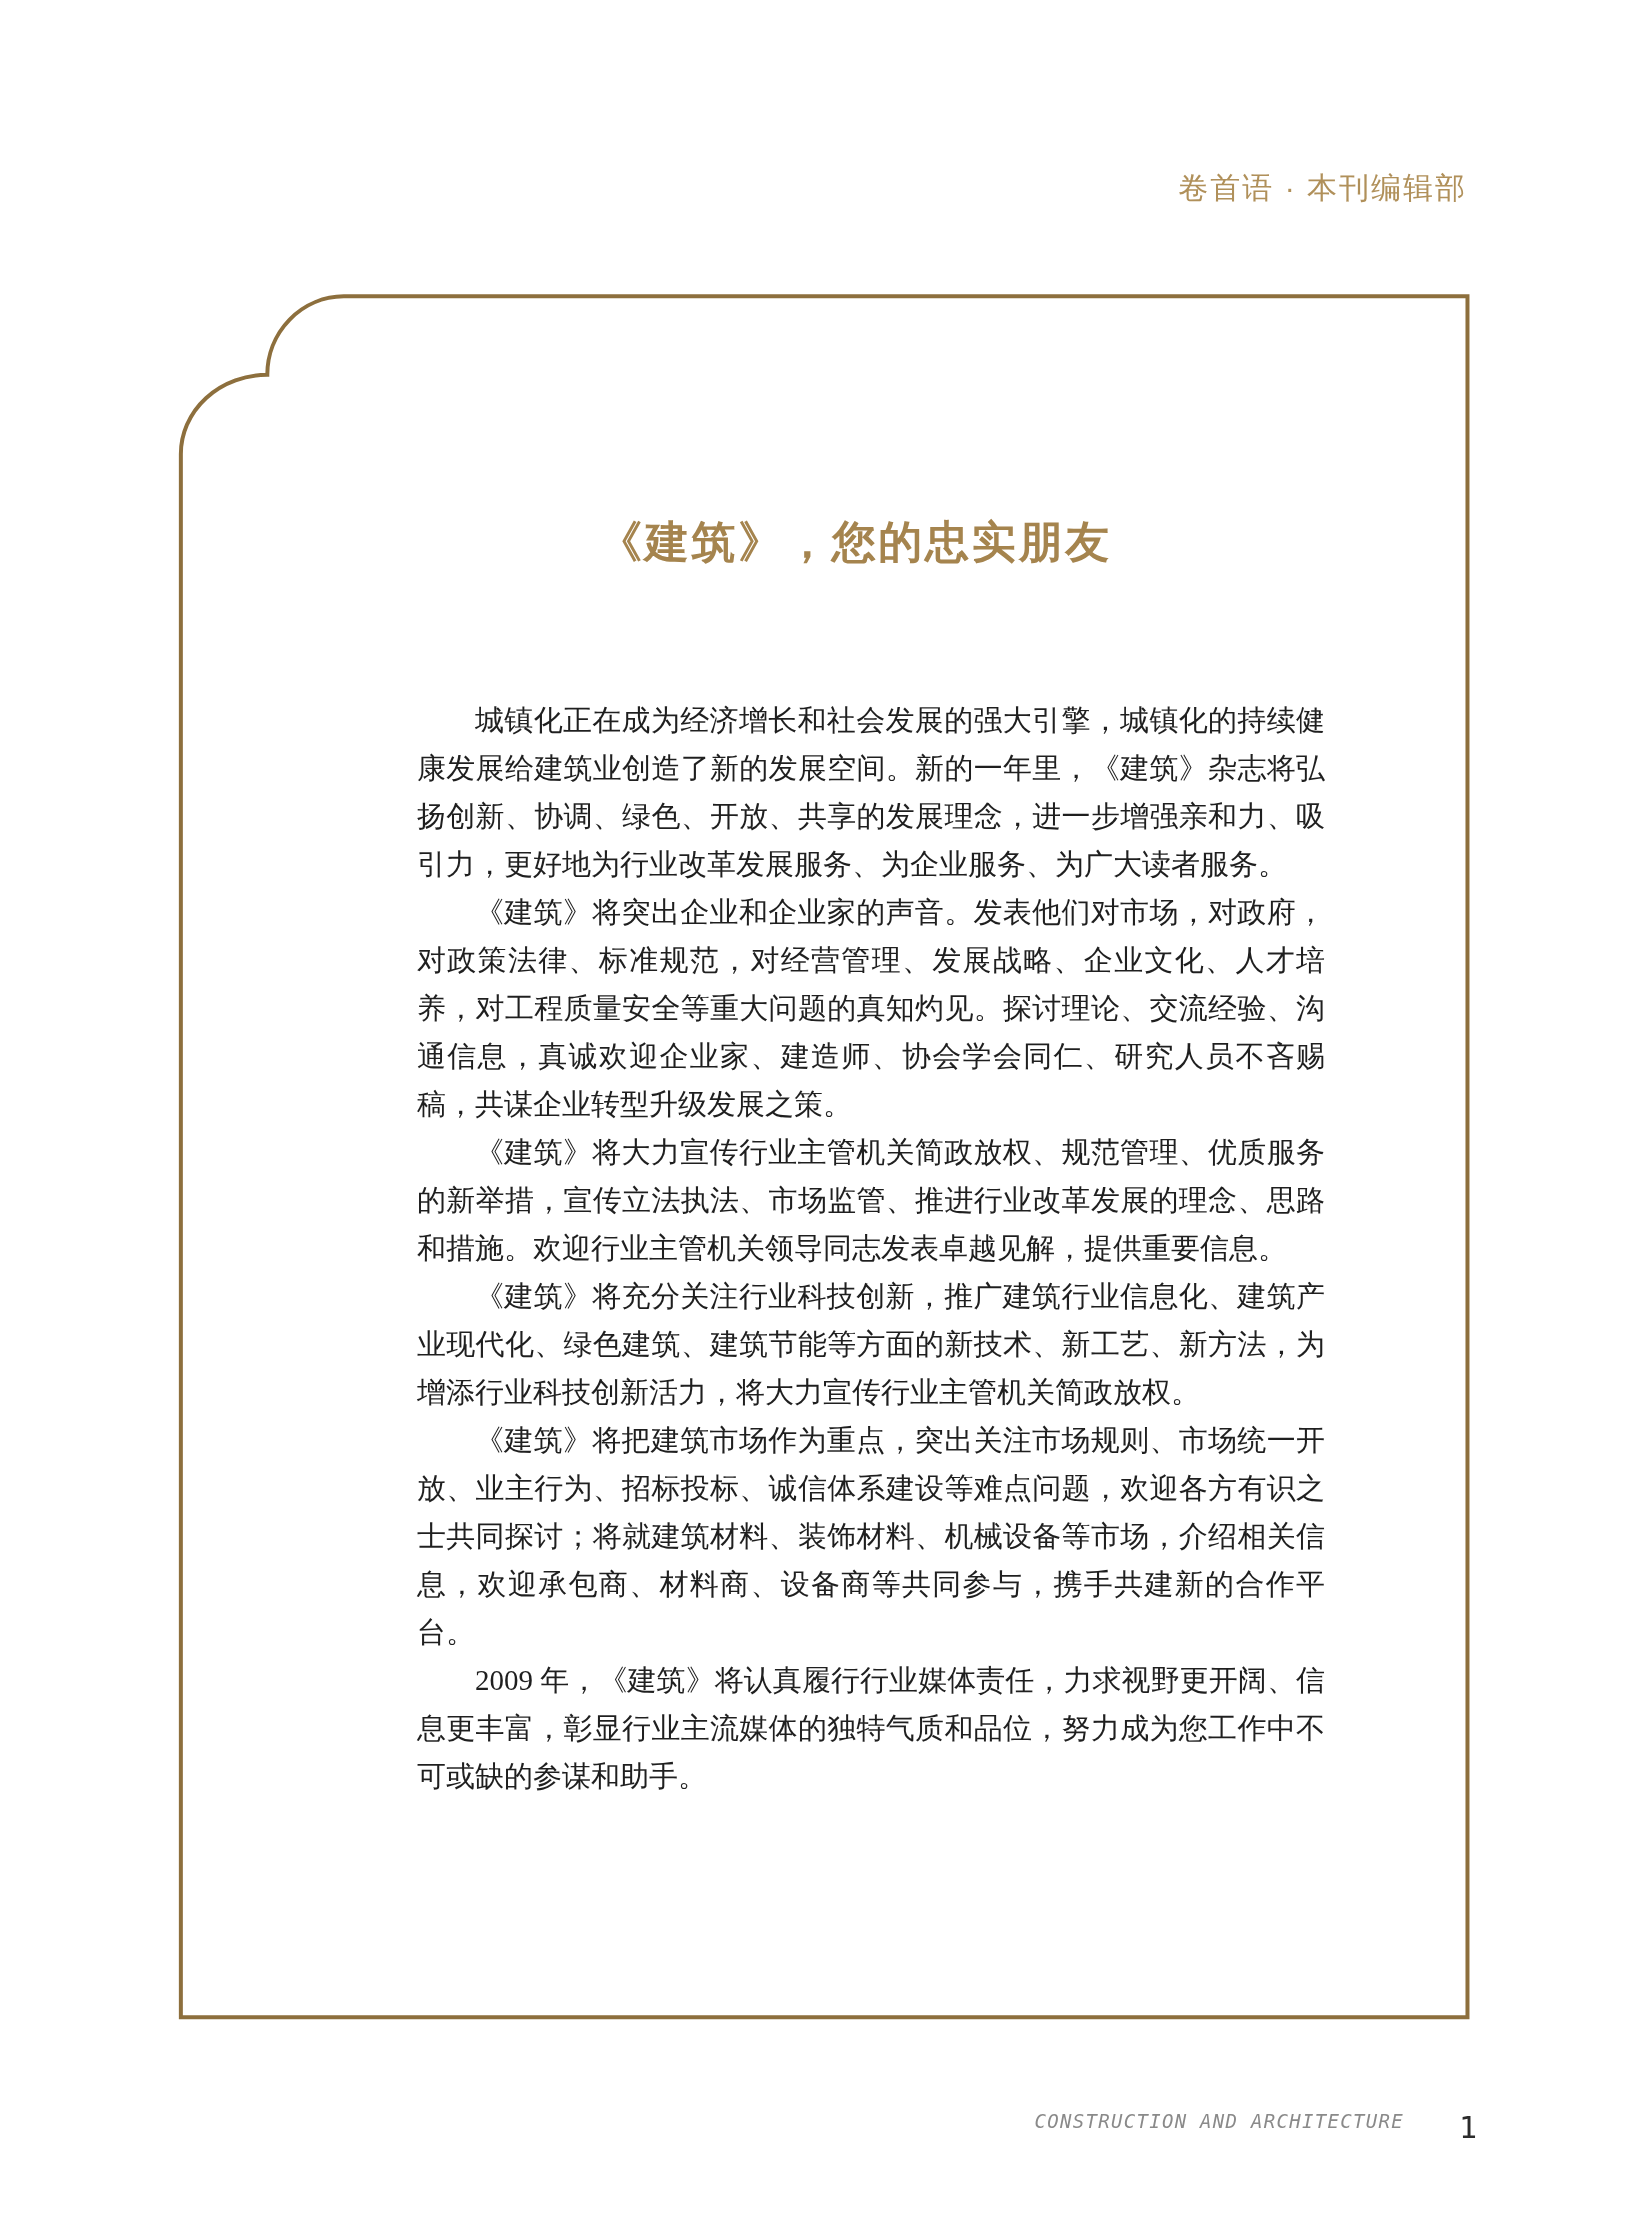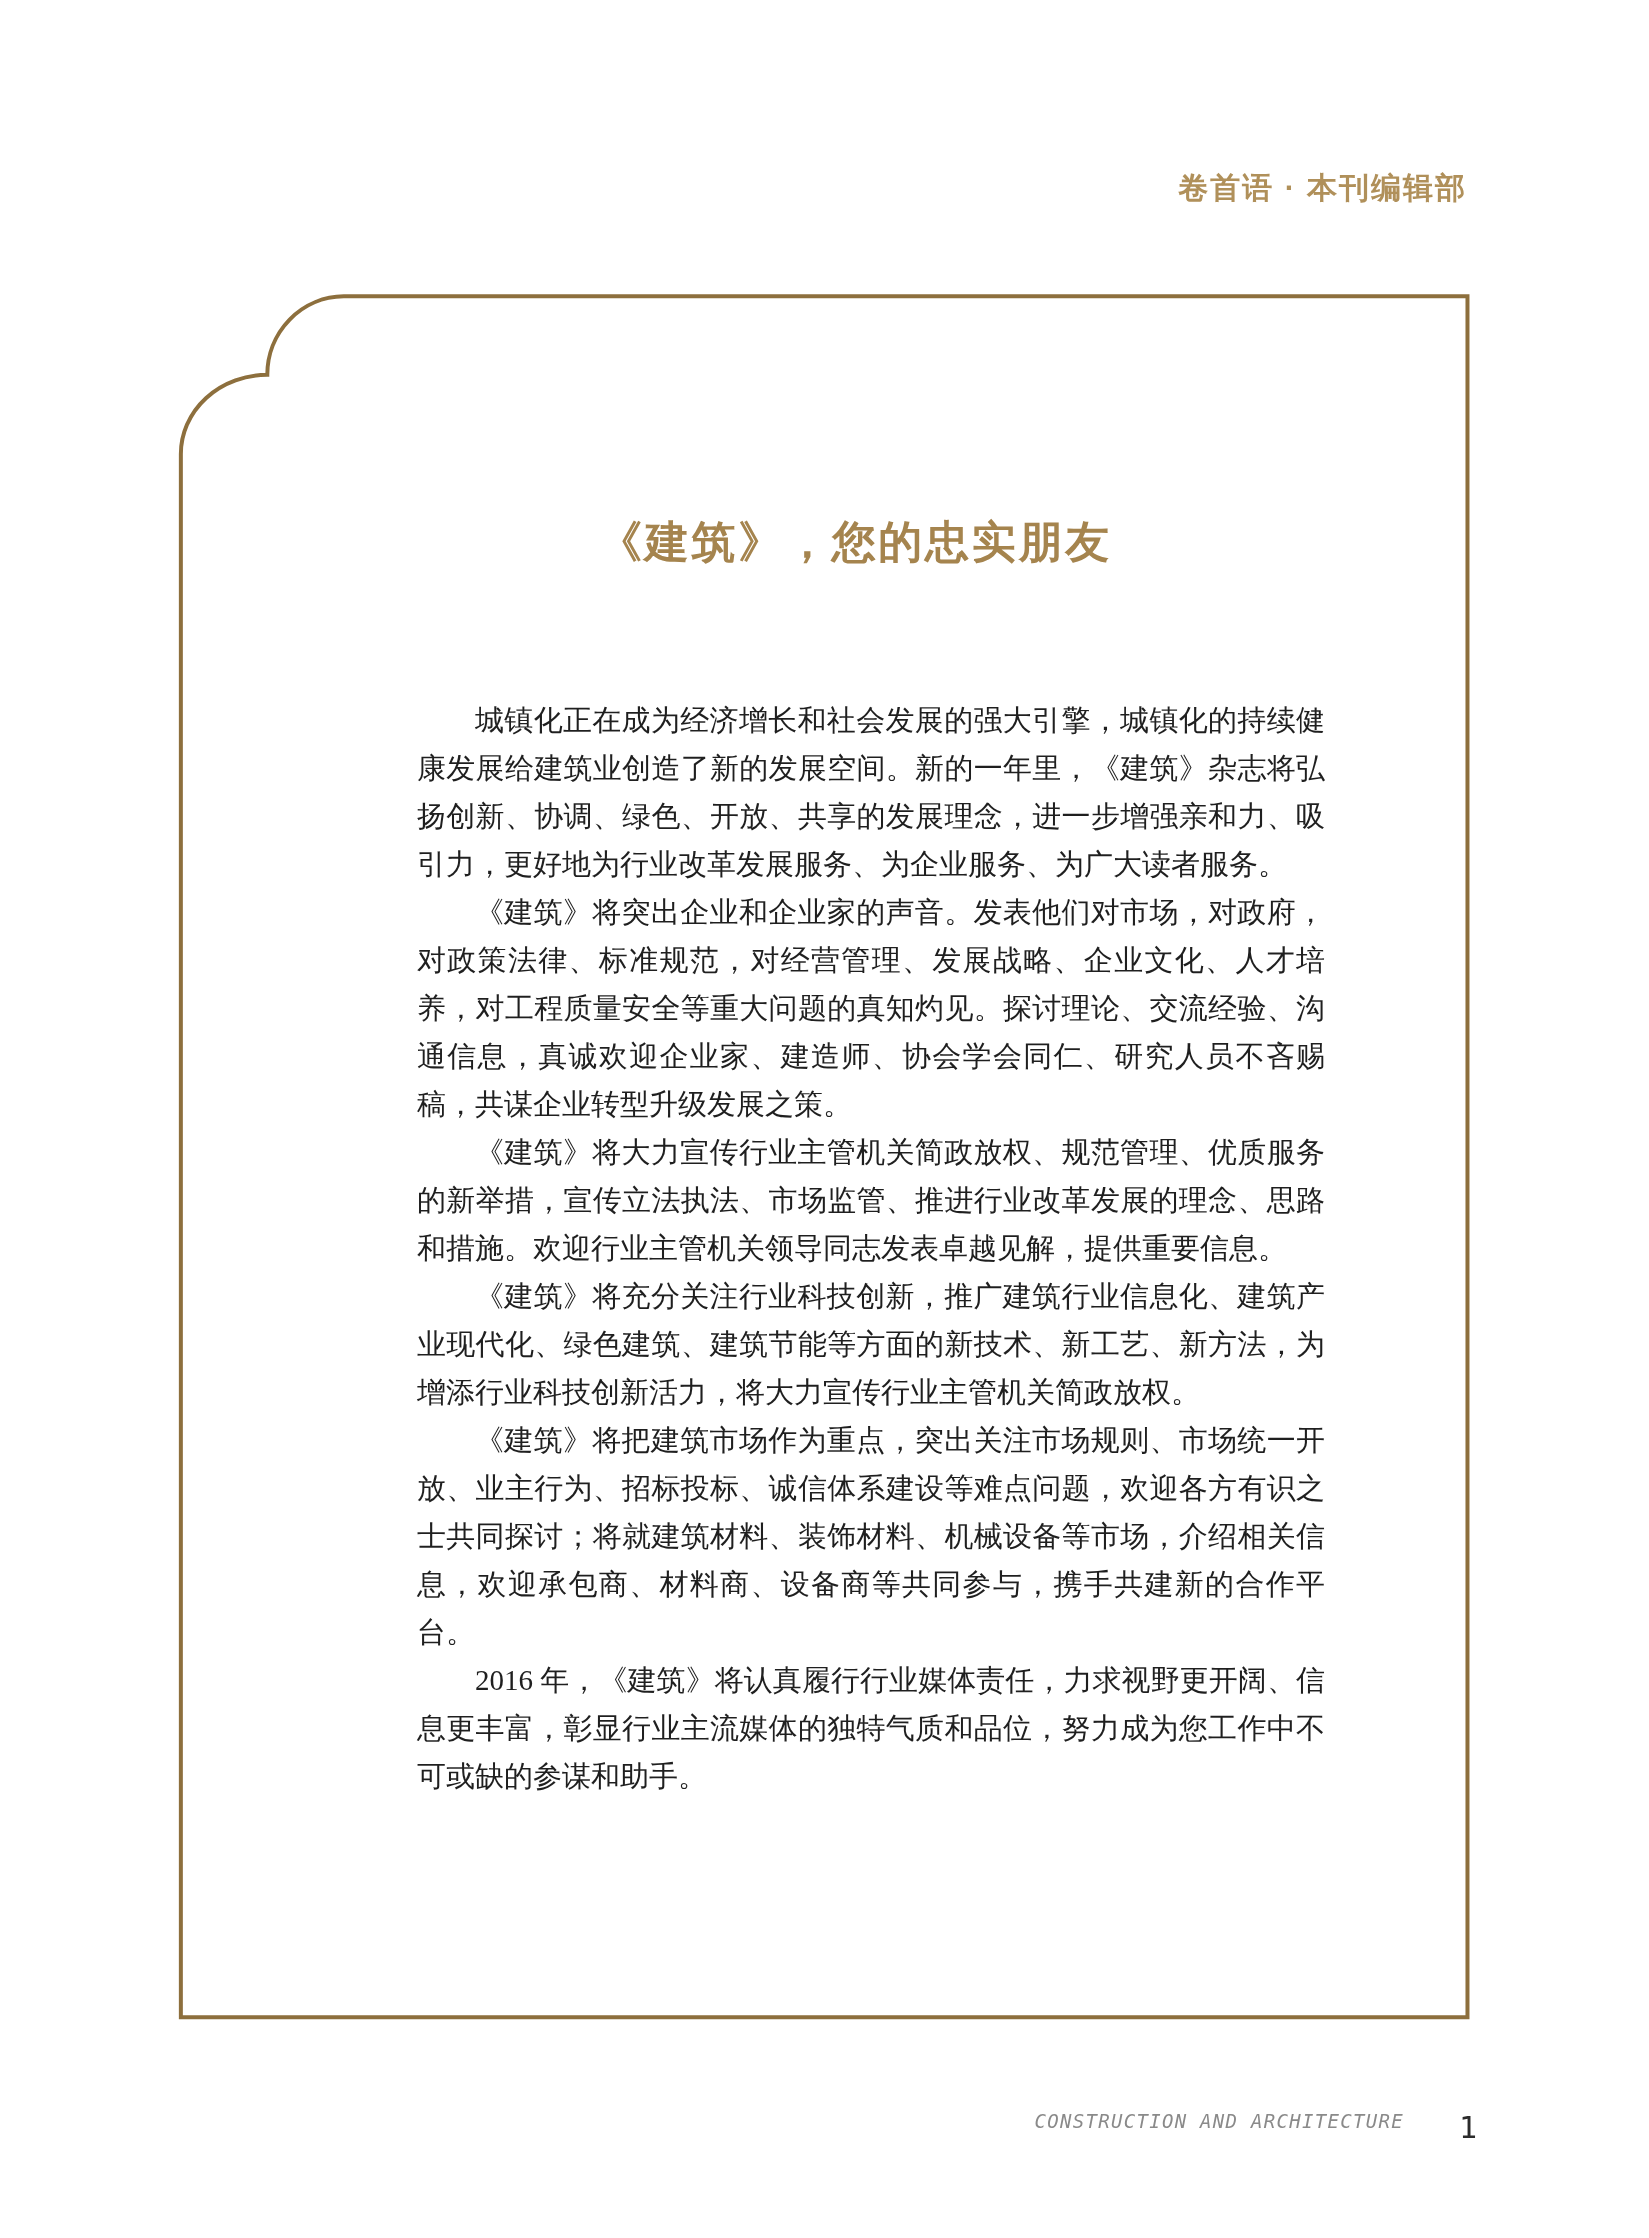--- a/index.html
+++ b/index.html
@@ -16,21 +16,21 @@
     width:1649px;height:2239px;
     position:relative;
     font-family:"Liberation Serif", serif;
     overflow:hidden;
   }
   .section-label{
     position:absolute;
     top:168px;
     right:182px;
     font-family:"Liberation Sans", sans-serif;
-    font-weight:700;
+    font-weight:400;
     font-size:30px;
     letter-spacing:2px;
     color:var(--accent-gold);
     white-space:nowrap;
   }
   .frame-svg{
     position:absolute;
     left:0;top:0;
     width:1649px;height:2239px;
   }
@@ -105,20 +105,20 @@
 </svg>
 
 <h1 class="page-title">《建筑》，您的忠实朋友</h1>
 
 <div class="body-copy">
   <p>城镇化正在成为经济增长和社会发展的强大引擎，城镇化的持续健康发展给建筑业创造了新的发展空间。新的一年里，《建筑》杂志将弘扬创新、协调、绿色、开放、共享的发展理念，进一步增强亲和力、吸引力，更好地为行业改革发展服务、为企业服务、为广大读者服务。</p>
   <p>《建筑》将突出企业和企业家的声音。发表他们对市场，对政府，对政策法律、标准规范，对经营管理、发展战略、企业文化、人才培养，对工程质量安全等重大问题的真知灼见。探讨理论、交流经验、沟通信息，真诚欢迎企业家、建造师、协会学会同仁、研究人员不吝赐稿，共谋企业转型升级发展之策。</p>
   <p>《建筑》将大力宣传行业主管机关简政放权、规范管理、优质服务的新举措，宣传立法执法、市场监管、推进行业改革发展的理念、思路和措施。欢迎行业主管机关领导同志发表卓越见解，提供重要信息。</p>
   <p>《建筑》将充分关注行业科技创新，推广建筑行业信息化、建筑产业现代化、绿色建筑、建筑节能等方面的新技术、新工艺、新方法，为增添行业科技创新活力，将大力宣传行业主管机关简政放权。</p>
   <p>《建筑》将把建筑市场作为重点，突出关注市场规则、市场统一开放、业主行为、招标投标、诚信体系建设等难点问题，欢迎各方有识之士共同探讨；将就建筑材料、装饰材料、机械设备等市场，介绍相关信息，欢迎承包商、材料商、设备商等共同参与，携手共建新的合作平台。</p>
-  <p>2016 年，《建筑》将认真履行行业媒体责任，力求视野更开阔、信息更丰富，彰显行业主流媒体的独特气质和品位，努力成为您工作中不可或缺的参谋和助手。</p>
+  <p>2009 年，《建筑》将认真履行行业媒体责任，力求视野更开阔、信息更丰富，彰显行业主流媒体的独特气质和品位，努力成为您工作中不可或缺的参谋和助手。</p>
 </div>
 
 <div class="footer">
   <span class="journal-en">CONSTRUCTION AND ARCHITECTURE</span>
   <span class="page-number">1</span>
 </div>
 
 
 </body></html>

